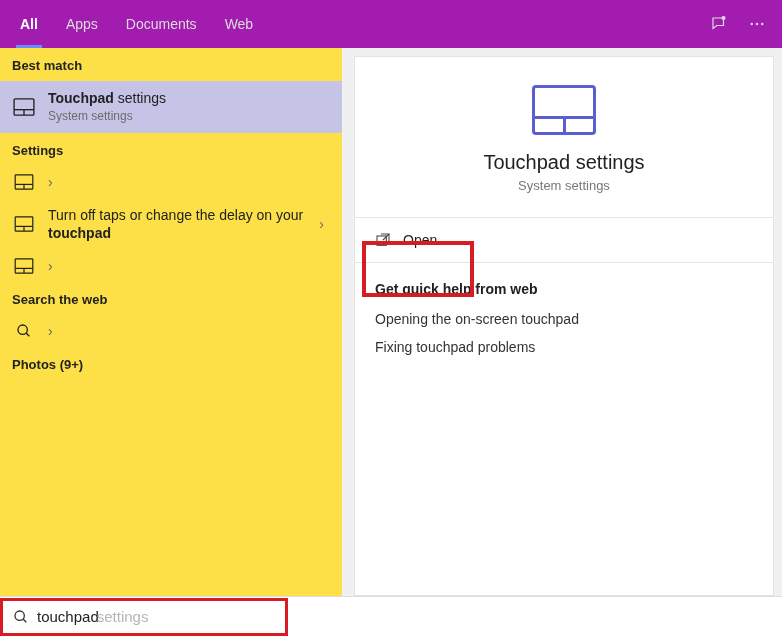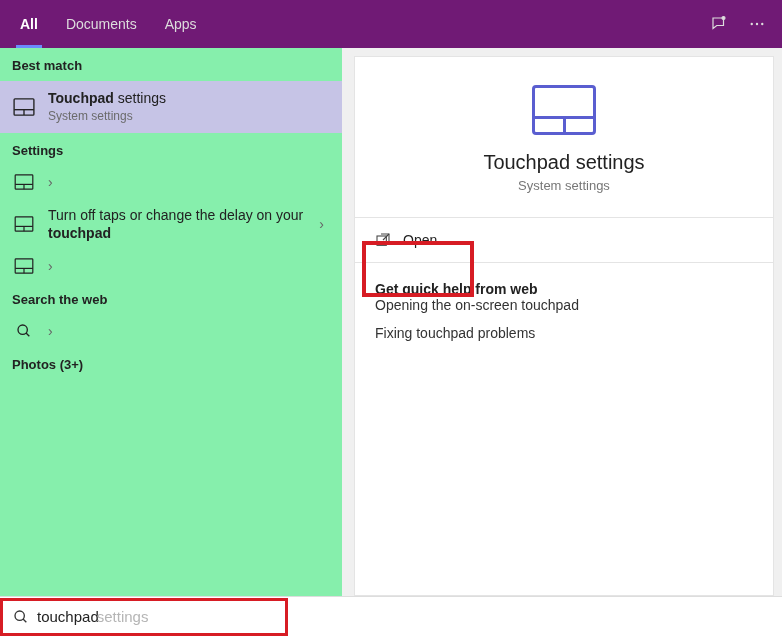--- a/index.html
+++ b/index.html
@@ -1,30 +1,30 @@
 <!DOCTYPE html>
 <html><head>
 <meta charset="utf-8">
 <style>
   * { box-sizing: border-box; margin: 0; padding: 0; font-family: "Segoe UI", Arial, sans-serif; }
   body { width: 782px; height: 636px; background: #f0f0f0; overflow: hidden; position: relative; }
 
   
-  .tabbar { display: flex; align-items: center; background: #701a75; height: 48px; padding: 0 6px; }
+  .tabbar { display: flex; align-items: center; background: #a21caf; height: 48px; padding: 0 6px; }
   .tab { color: #ddd; font-size: 14px; padding: 0 14px; height: 100%; display: flex; align-items: center; cursor: pointer; position: relative; }
   .tab.active { color: #fff; font-weight: 600; }
   .tab.active::after { content: ""; position: absolute; left: 10px; right: 10px; bottom: 0; height: 3px; background: #6b8afd; }
   .tab .chev { margin-left: 4px; font-size: 10px; }
   .tabbar-spacer { flex: 1; }
   .tabbar-icon { color: #ddd; padding: 0 10px; height: 100%; display: flex; align-items: center; cursor: pointer; }
 
   .body { display: flex; height: calc(100% - 48px - 40px); }
 
   
-  .left { width: 342px; background: #86efac; overflow: hidden; display: flex; flex-direction: column; }
+  .left { width: 342px; background: #fde047; overflow: hidden; display: flex; flex-direction: column; }
   .section-header { font-size: 13px; font-weight: 600; color: #222; padding: 10px 12px 8px; }
   .result { display: flex; align-items: center; padding: 8px 12px; gap: 12px; cursor: pointer; }
   .result.selected { background: #c6c4e6; }
   .result .icon-slot { width: 24px; display: flex; justify-content: center; color: #222; }
   .result .text { flex: 1; font-size: 14px; color: #222; line-height: 1.3; }
   .result .text .sub { display: block; font-size: 12px; color: #6b6b6b; margin-top: 2px; }
   .result .chev-right { color: #666; font-size: 14px; padding-right: 6px; }
 
   
   .right { flex: 1; background: #fff; margin: 8px 8px 0 12px; display: flex; flex-direction: column; border: 1px solid #e4e4e4; }
@@ -35,39 +35,40 @@
   .hero-title { font-size: 20px; color: #222; margin-bottom: 4px; }
   .hero-sub { font-size: 13px; color: #777; }
   .divider { border: none; border-top: 1px solid #e4e4e4; margin: 0; }
 
   .open-row { display: flex; align-items: center; padding: 14px 20px; gap: 12px; cursor: pointer; }
   .open-row .oicon { color: #444; }
   .open-row .olabel { font-size: 14px; color: #222; }
   .open-highlight { border: 4px solid #d71c24; position: absolute; }
 
   .help-section { padding: 18px 20px 10px; }
-  .help-header { font-size: 14px; font-weight: 600; color: #222; }
+  .help-header { font-size: 14px; font-weight: 600; color: #222; margin-bottom: 14px; }
   .help-link { font-size: 14px; color: #333; margin-bottom: 12px; cursor: pointer; }
 
   
   .searchbar { position: absolute; left: 0; bottom: 0; width: 782px; height: 40px; background: #fff; display: flex; align-items: center; border-top: 1px solid #ddd; }
   .searchbox-wrap { display: flex; align-items: center; width: 288px; height: 38px; border: 3px solid #d71c24; padding-left: 10px; }
   .search-icon { color: #444; margin-right: 8px; }
   .searchbox { border: none; outline: none; font-size: 15px; color: #222; flex: 1; background: transparent; }
   .searchbox-ghost { color: #b5b5b5; font-size: 15px; margin-left: -2px; }
 
   svg { display: block; }
 </style>
 </head>
 <body>
 
 <div class="tabbar">
   <div class="tab active">All</div>
+  <div class="tab">Apps</div>
   <div class="tab">Documents</div>
-  <div class="tab">Apps</div>
+  <div class="tab">Web</div>
   <div class="tabbar-spacer"></div>
   <div class="tabbar-icon">
     <svg width="18" height="18" viewBox="0 0 24 24" fill="none" stroke="#ddd" stroke-width="1.6">
         <path d="M4 4h14v10H9l-5 4V4z"></path>
         <circle cx="18" cy="4" r="2" fill="#ddd"></circle>
       </svg>
   </div>
   <div class="tabbar-icon">
     <svg width="18" height="18" viewBox="0 0 24 24" fill="#ddd">
         <circle cx="5" cy="12" r="1.6"></circle>
@@ -139,21 +140,21 @@
     <div class="result">
       <div class="icon-slot">
         <svg width="16" height="16" viewBox="0 0 24 24" fill="none" stroke="#222" stroke-width="2">
             <circle cx="10" cy="10" r="7"></circle>
             <line x1="20" y1="20" x2="15" y2="15"></line>
           </svg>
       </div>
       <div class="chev-right">›</div>
     </div>
 
-    <div class="section-header">Photos (3+)</div>
+    <div class="section-header">Photos (9+)</div>
   </div>
 
   <div class="right">
     <div class="detail-hero">
       <div class="hero-icon"></div>
       <div class="hero-title">Touchpad settings</div>
       <div class="hero-sub">System settings</div>
     </div>
     <hr class="divider">
     <div class="open-row">

